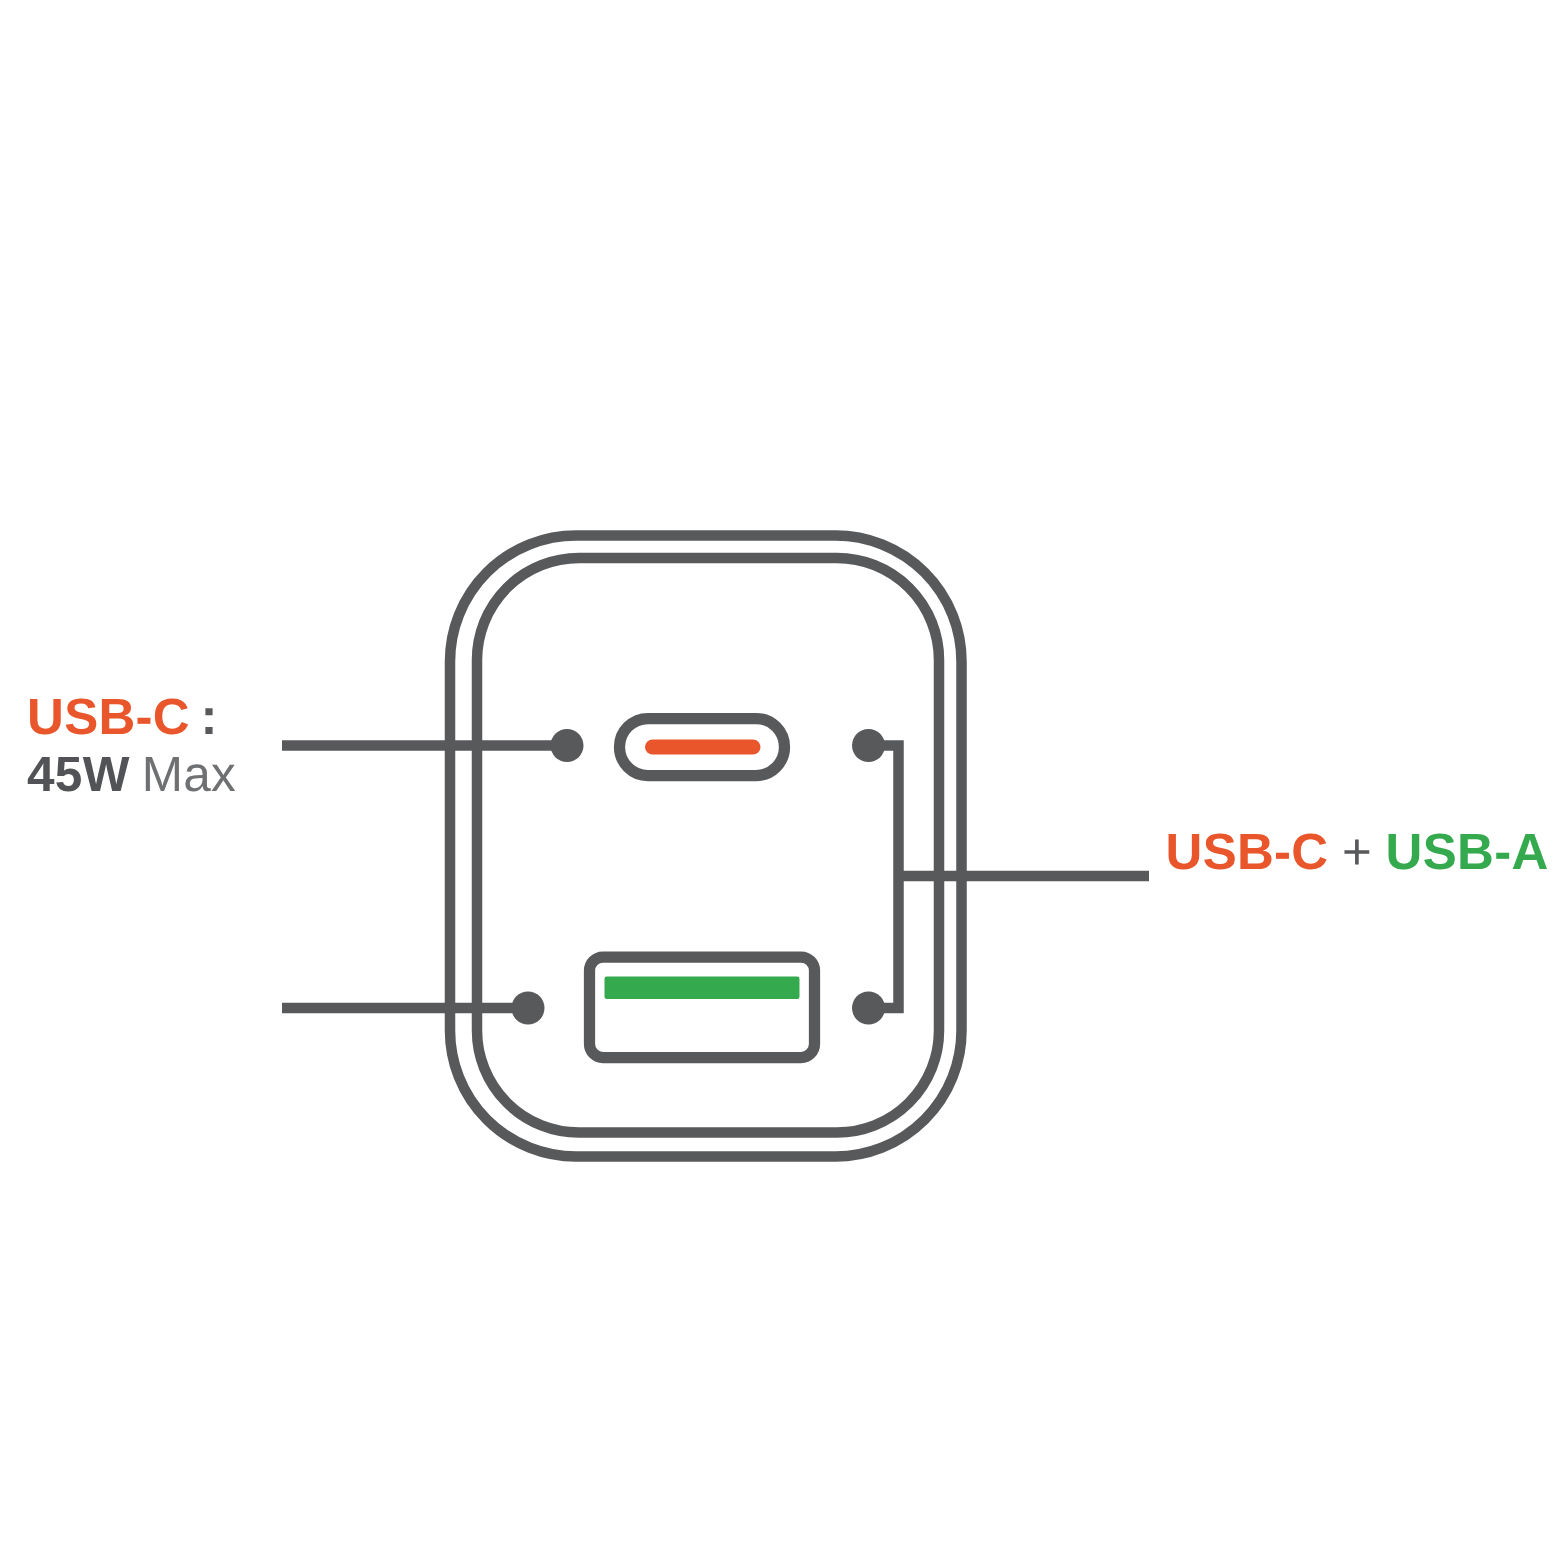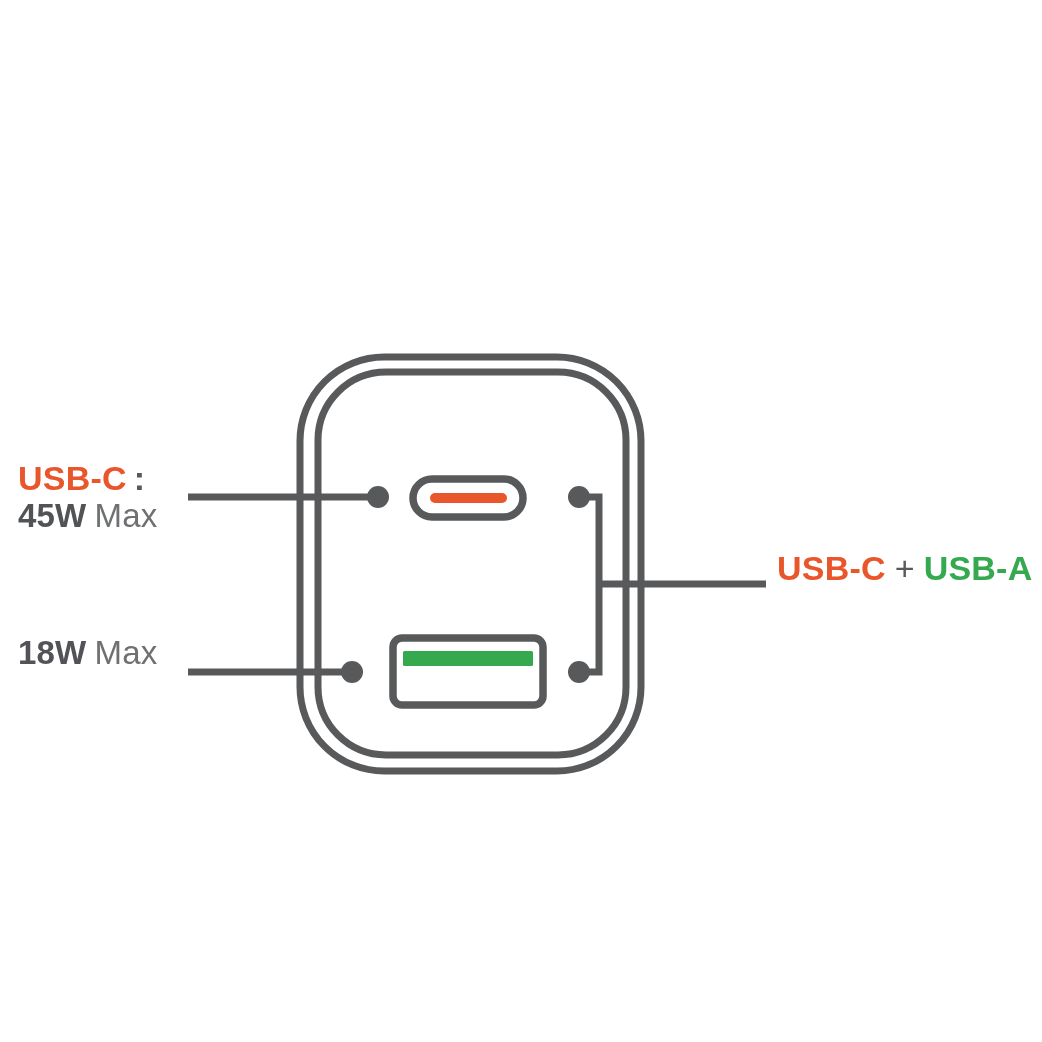--- a/index.html
+++ b/index.html
@@ -114,23 +114,20 @@
   <div class="callout" style="left:18px; top:459px;">
     <div class="line1">
       <span class="port-name-orange">USB-C</span><span class="sep">:</span>
     </div>
     <div class="line2">
       <span class="watt">45W</span><span class="suffix">Max</span>
     </div>
   </div>
 
   <div class="callout" style="left:18px; top:634px;">
-    <div class="line2">
-      <span class="watt">18W</span><span class="suffix">Max</span>
-    </div>
   </div>
 
   <div class="callout" style="left:777px; top:549px;">
     <div class="line1">
       <span class="port-name-orange">USB-C</span><span class="joiner">+</span><span class="port-name-green">USB-A</span><span class="sep">:</span>
     </div>
   </div>
 
 </div>
 

